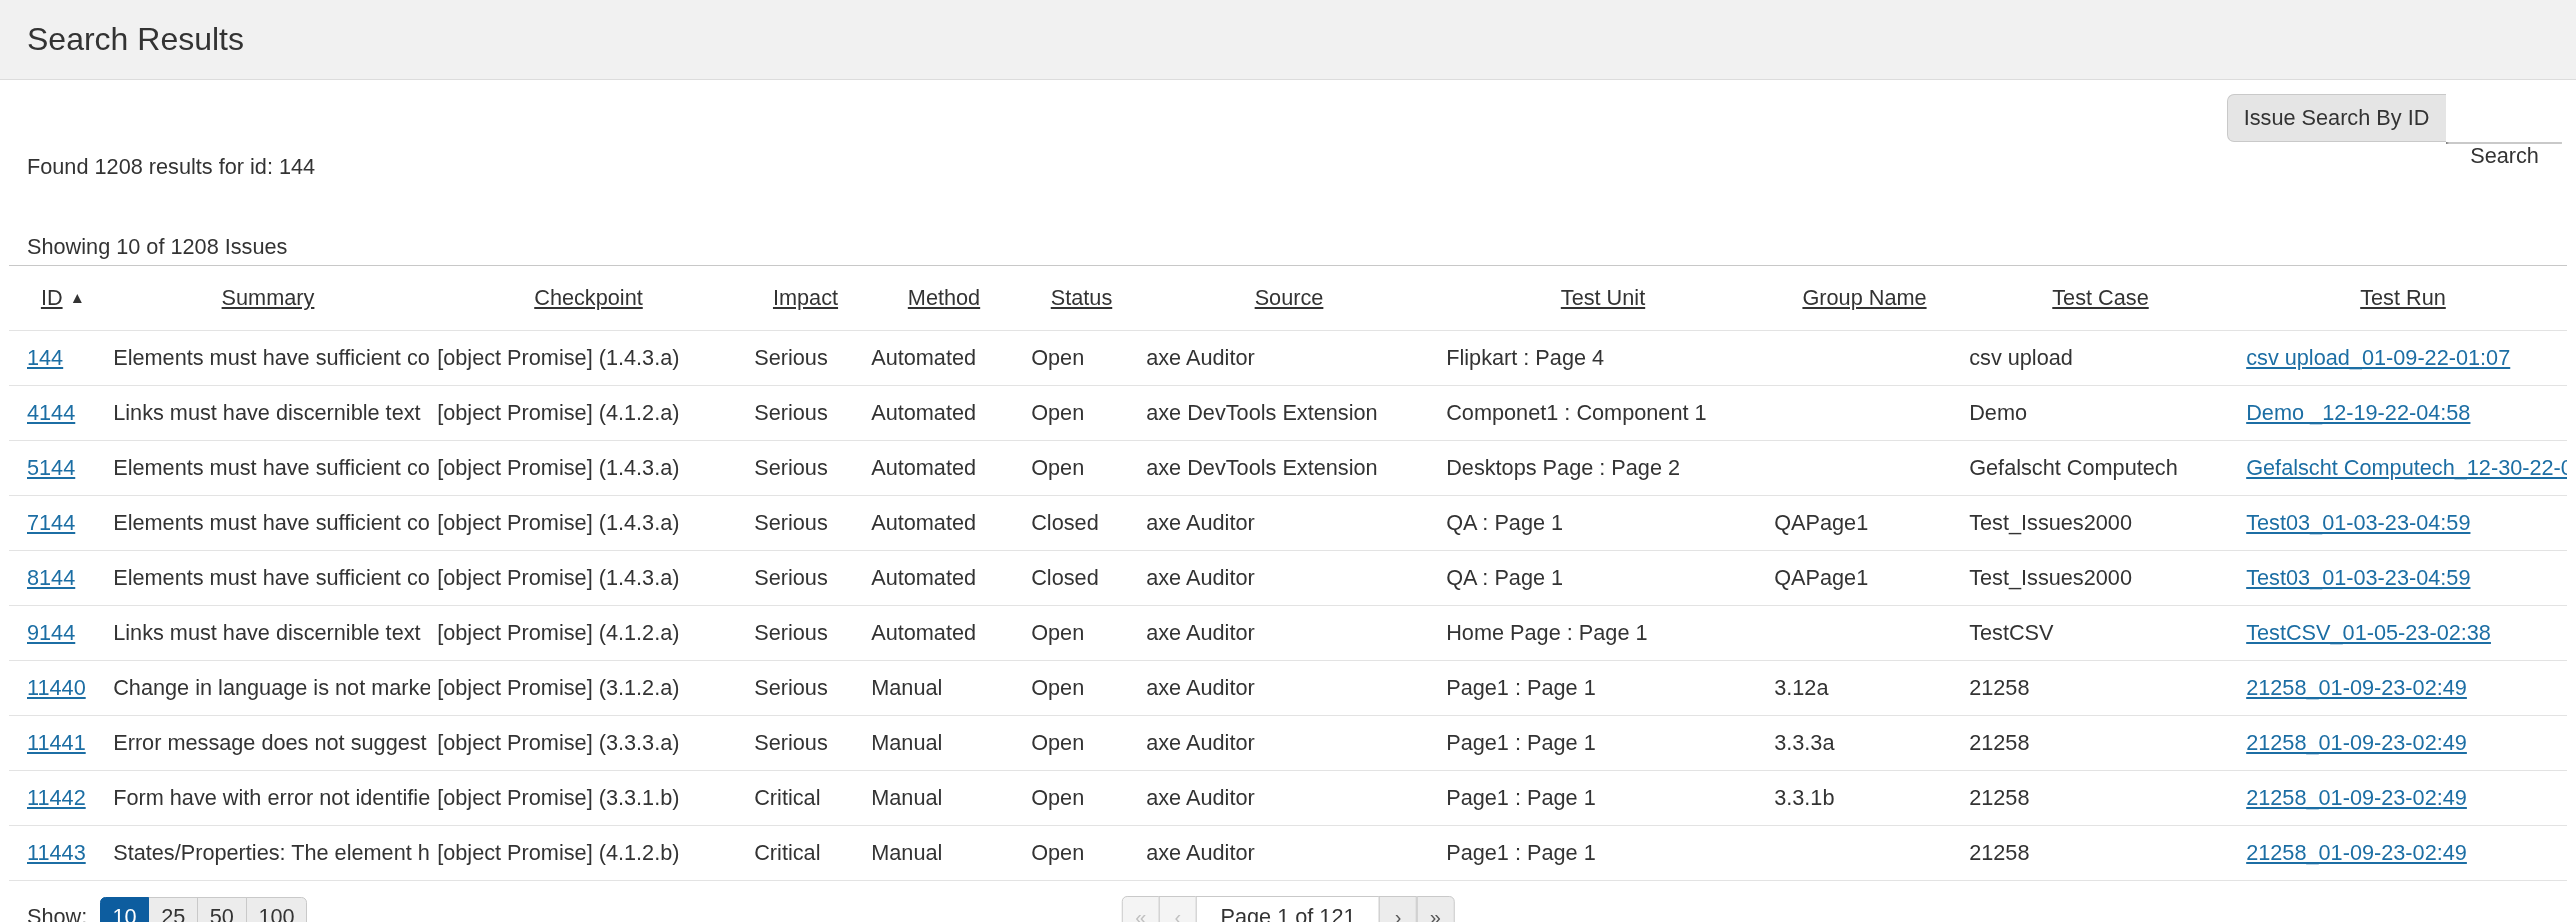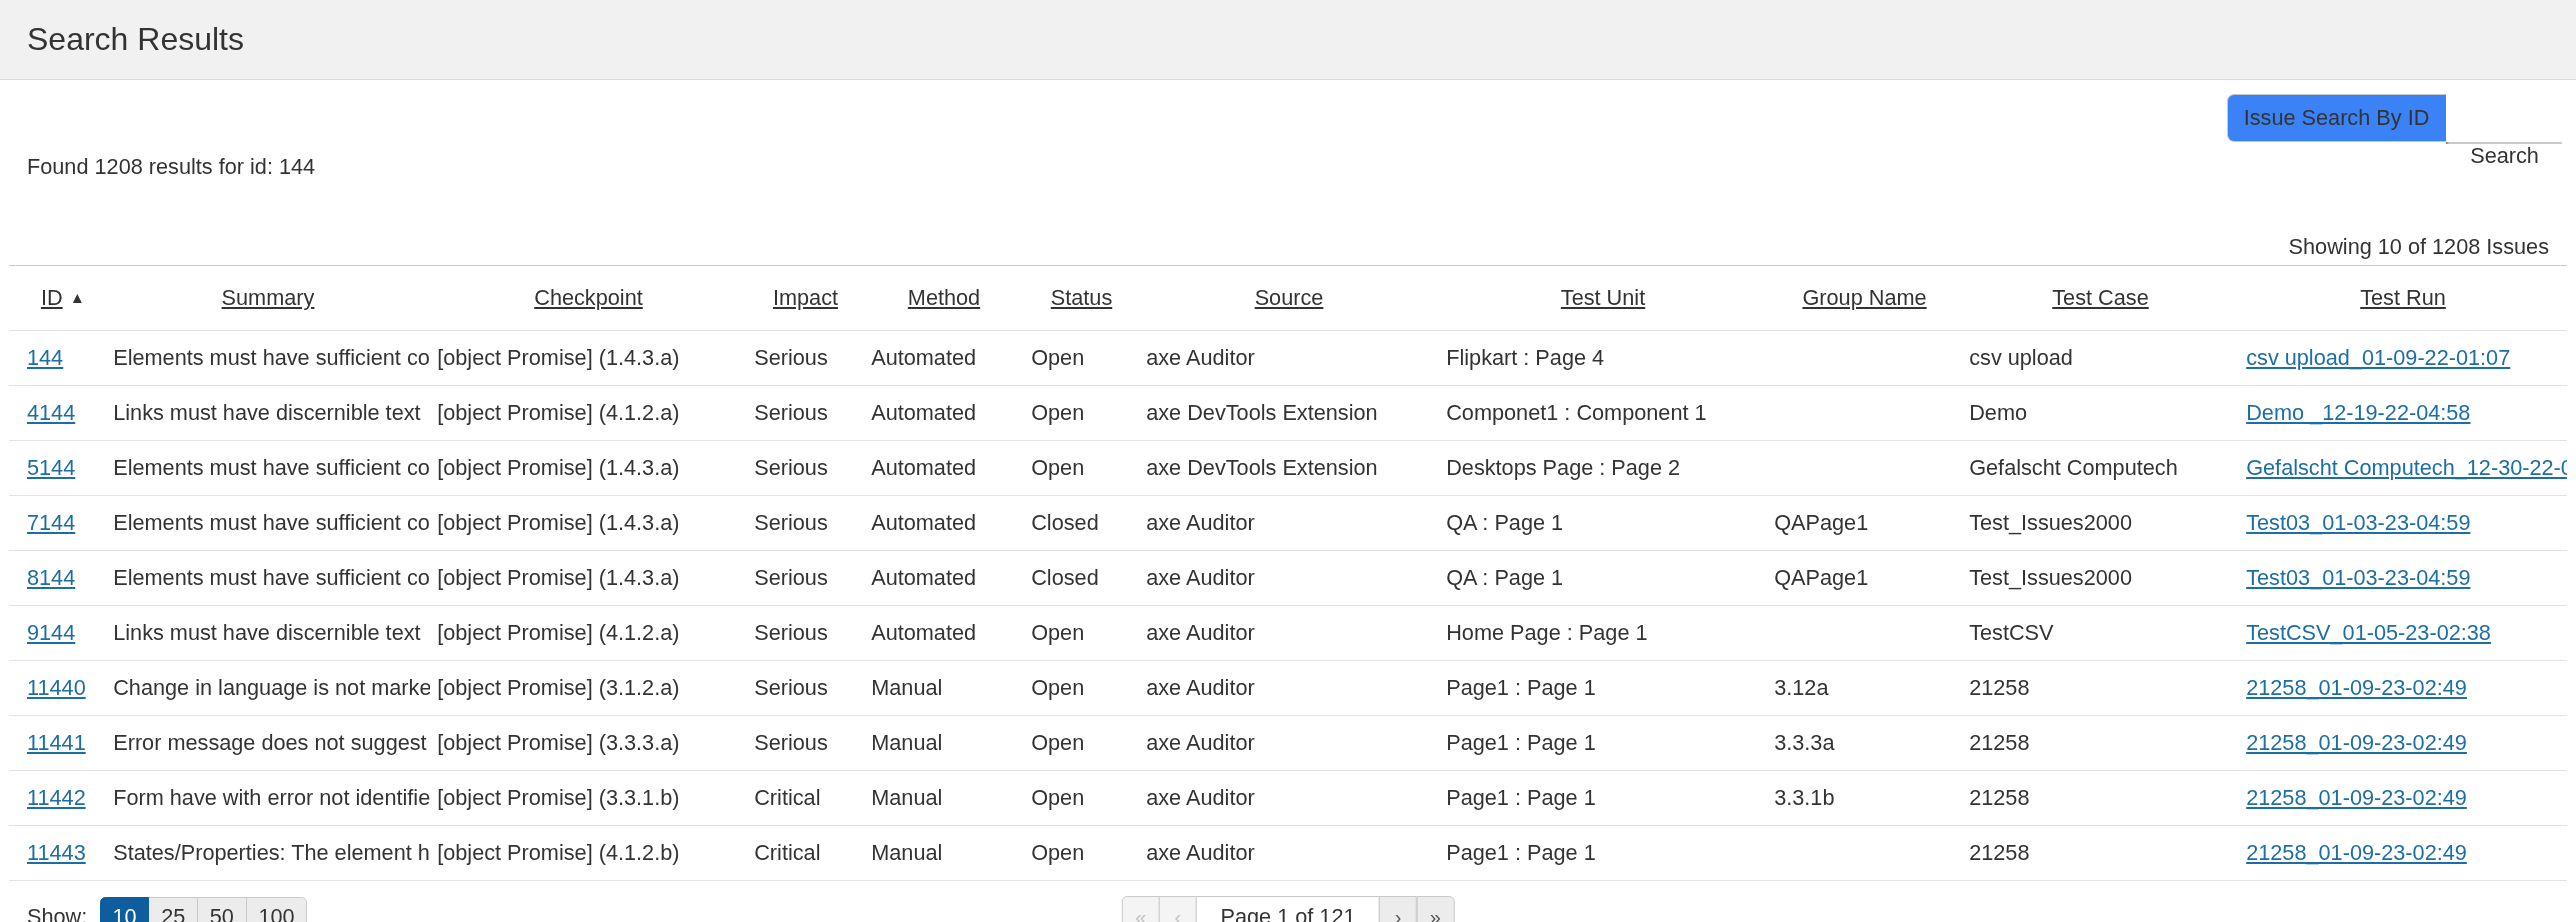--- a/index.html
+++ b/index.html
@@ -35,21 +35,21 @@
     padding: 13.5px 14.4px 0 0;
   }
   .input-group {
     display: flex;
     align-items: stretch;
     height: 48px;
   }
   .ig-addon {
     display: flex; align-items: center;
     padding: 0 16.2px;
-    background: #3b82f6;
+    background: #e5e5e5;
     border: 0.9px solid #c9c9c9;
     border-right: none;
     border-radius: 7.2px 0 0 7.2px;
     color: #333;
     white-space: nowrap;
   }
   .ig-input {
     width: 202px;
     border: 0.9px solid #c9c9c9;
     padding: 0 14.4px;
@@ -67,21 +67,21 @@
     border-radius: 0 7.2px 7.2px 0;
     font-size: 21.7px;
     font-family: inherit;
     color: #333;
     cursor: pointer;
     margin-top: 48px;
   }
 
   
   .found-text   { margin: 12.6px 27px 0 27px; }
-  .showing-text { margin: 54px 27px 5.4px 27px; text-align: right; }
+  .showing-text { margin: 54px 27px 5.4px 27px; }
 
   
   .table-wrap { margin: 0 9px; }
   table.results {
     width: 100%;
     border-collapse: collapse;
     table-layout: fixed;
     border-top: 0.9px solid #c8c8c8;
   }
   th {

